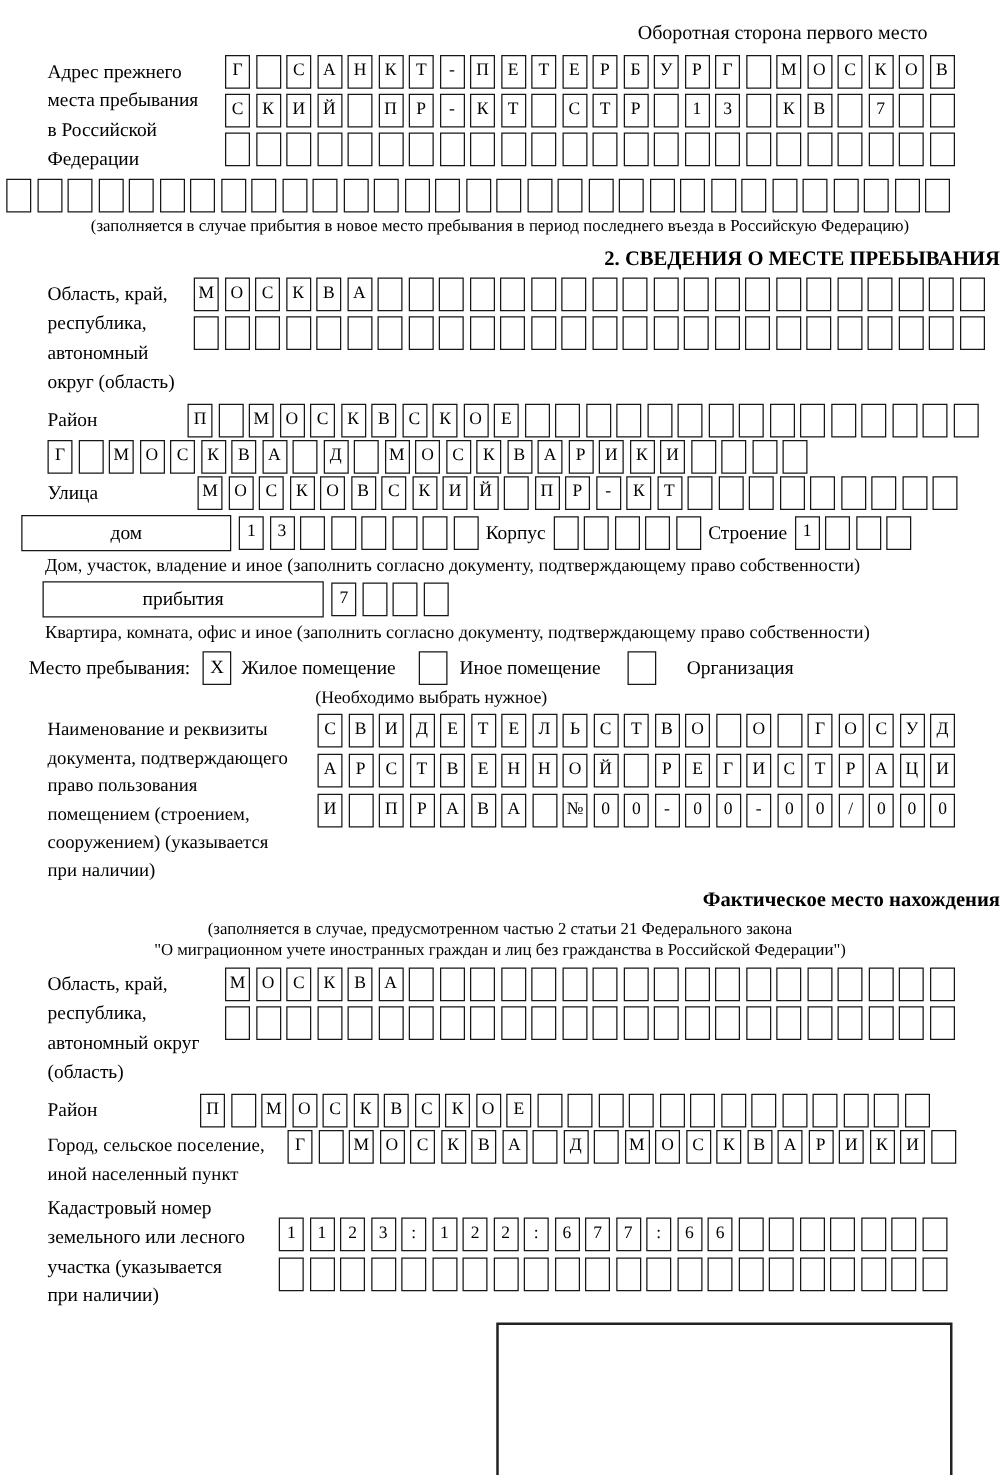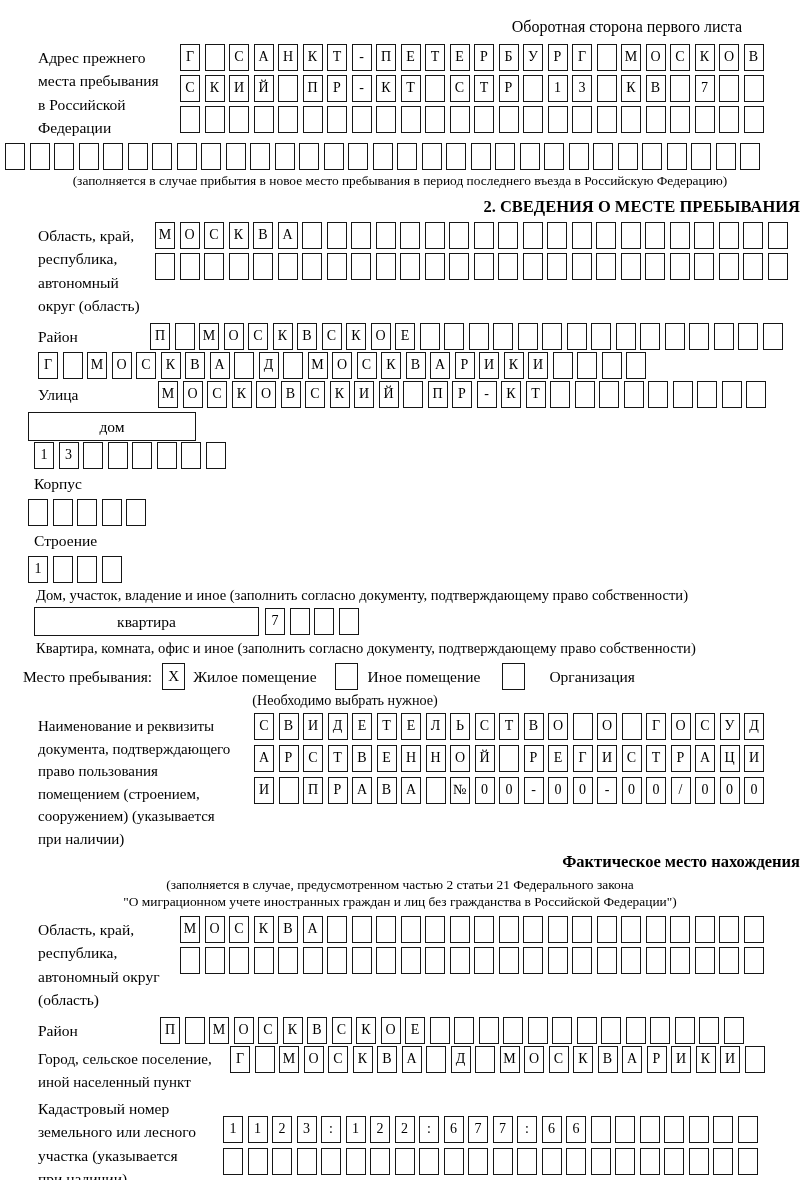--- a/index.html
+++ b/index.html
@@ -45,21 +45,21 @@
     box-sizing:border-box; margin:10px 0 0 397px; width:365px; height:172px;
     border:2px solid #222; background:#fff;
   }
   .mt2{margin-top:2px;} .mt4{margin-top:4px;} .mt6{margin-top:6px;} .mt8{margin-top:8px;}
 </style>
 </head>
 <body>
 
 <div class="page">
 
-  <div class="corner">Оборотная сторона первого листа</div>
+  <div class="corner">Оборотная сторона первого место</div>
 
   <div class="frow mt8">
     <div class="flabel" style="width:142px;">Адрес прежнего
 места пребывания
 в Российской
 Федерации</div>
     <div class="cellcol">
       <div class="cells">
           <span class="cell">Г</span>
           <span class="cell"></span>
@@ -328,21 +328,21 @@
         <span class="cell"></span>
         <span class="cell"></span>
         <span class="cell"></span>
         <span class="cell"></span>
         <span class="cell"></span>
         <span class="cell"></span>
         <span class="cell"></span>
       </div>
   </div>
 
-  <div class="frow mt4" style="margin-left:28px;flex-direction:column;">
+  <div class="frow mt4" style="margin-left:17px;">
     <div class="bigbox" style="width:168px;">дом</div>
     <div class="cells" style="margin-left:6px; padding-top:1px;">
         <span class="cell">1</span>
         <span class="cell">3</span>
         <span class="cell"></span>
         <span class="cell"></span>
         <span class="cell"></span>
         <span class="cell"></span>
         <span class="cell"></span>
         <span class="cell"></span>
@@ -359,21 +359,21 @@
     <div class="cells" style="padding-top:1px;">
         <span class="cell">1</span>
         <span class="cell"></span>
         <span class="cell"></span>
         <span class="cell"></span>
       </div>
   </div>
   <div class="caption-left">Дом, участок, владение и иное (заполнить согласно документу, подтверждающему право собственности)</div>
 
   <div class="frow" style="margin-left:34px;">
-    <div class="bigbox" style="width:225px;">квартира</div>
+    <div class="bigbox" style="width:225px;">прибытия</div>
     <div class="cells" style="margin-left:6px; padding-top:1px;">
         <span class="cell">7</span>
         <span class="cell"></span>
         <span class="cell"></span>
         <span class="cell"></span>
       </div>
   </div>
   <div class="caption-left">Квартира, комната, офис и иное (заполнить согласно документу, подтверждающему право собственности)</div>
 
   <div class="chk-row">

